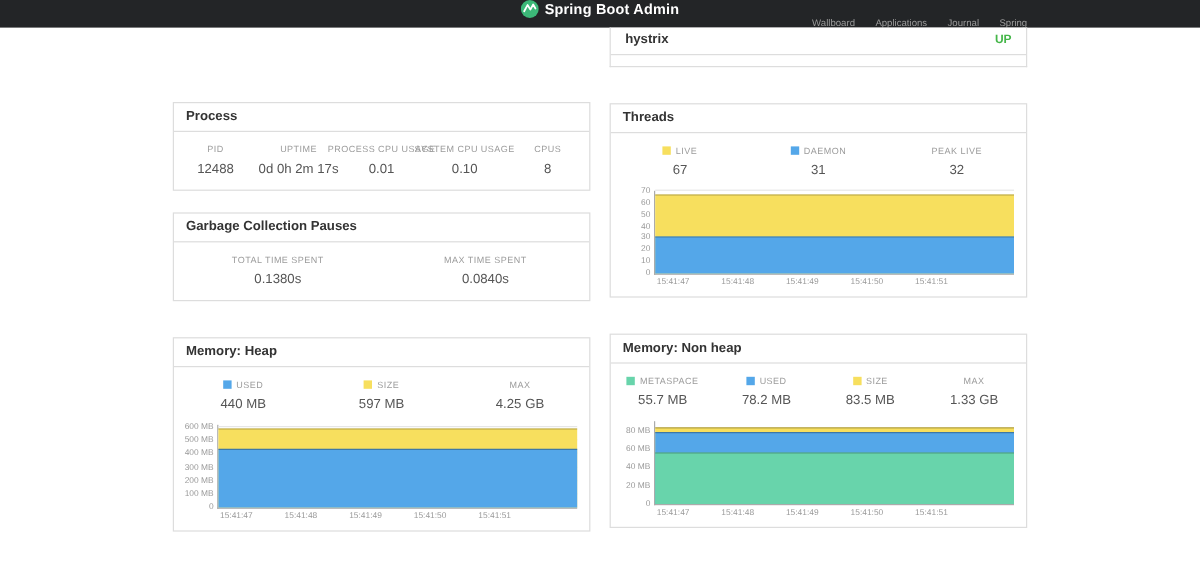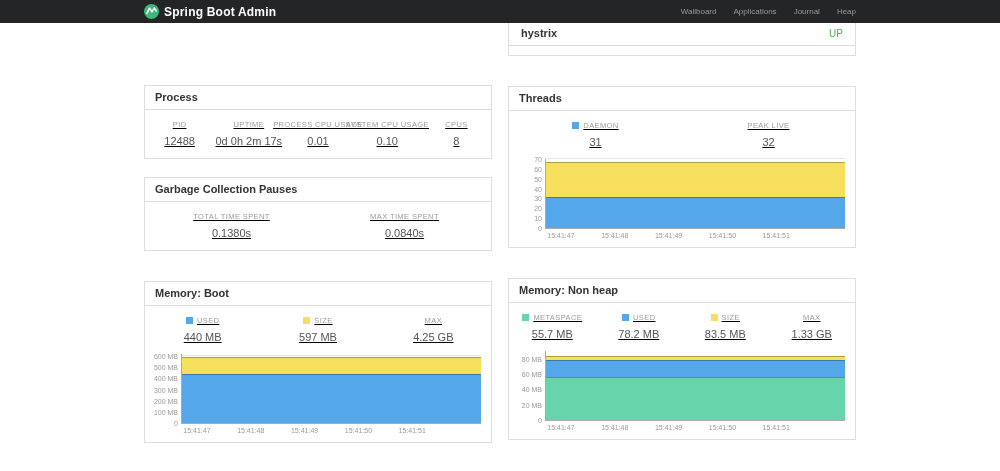--- a/index.html
+++ b/index.html
@@ -3,58 +3,58 @@
 <meta charset="utf-8">
 <style>
   * { box-sizing: border-box; margin: 0; padding: 0; }
   body {
     width: 1000px; height: 471px; overflow: hidden;
     background: #ffffff;
     font-family: "Liberation Sans", sans-serif;
   }
   
   nav { height: 23px; background: #232527; }
-  .nav-inner { width: 712px; margin: 0 auto; height: 100%; display: flex; align-items: center; }
+  .nav-inner { width: 712px; margin: 0 auto; height: 100%; display: flex; align-items: center; flex-direction: column; }
   .brand { display: flex; align-items: center; gap: 5px; text-decoration: none; cursor: pointer; }
   .logo svg { display: block; }
   .brand-text { color: #ffffff; font-size: 12px; font-weight: bold; letter-spacing: 0.2px; }
   .nav-links { margin-left: auto; display: flex; gap: 17px; }
   .nav-link { color: #9a9a9a; font-size: 8px; text-decoration: none; cursor: pointer; white-space: nowrap; }
   
   .content { width: 712px; margin: 0 auto; display: flex; gap: 16px; align-items: flex-start; }
   .col { flex: 1; min-width: 0; }
   .mt-62 { margin-top: 62px; }
   .mt-30 { margin-top: 30px; }
   .mt-18 { margin-top: 18px; }
   
   .card { border: 1px solid #ddd; background: #fff; }
   .card-title { font-size: 11px; font-weight: bold; color: #333; padding: 5px 10px 6px; border-bottom: 1px solid #ddd; }
   
-  .stats { display: flex; padding: 10px 0 11px; text-decoration: underline; }
+  .stats { display: flex; padding: 10px 0 11px; }
   .stat { flex: 1; display: flex; flex-direction: column; align-items: center; gap: 6px; min-width: 0; }
   .stat-label-row { display: flex; align-items: center; gap: 4px; }
   .swatch { width: 7px; height: 7px; display: inline-block; }
   .stat-label { font-size: 7.5px; color: #9b9b9b; letter-spacing: 0.4px; white-space: nowrap; }
   .stat-value { font-size: 11px; color: #555; white-space: nowrap; }
   
   .chart { padding: 0 10px 18px 0; }
   .plot { position: relative; height: 70px; margin-left: 36px;
           border-left: 1px solid #ababab; border-bottom: 1px solid #ababab; }
   .gridline { position: absolute; left: 0; right: 0; height: 1px; background: #e6e6e6; }
   .area { position: absolute; left: 0; right: 0; bottom: 0; border-top: 1px solid rgba(0,0,0,0.28); }
   .ytick { position: absolute; right: 100%; margin-right: 4px; transform: translateY(50%);
            font-size: 7px; color: #999; line-height: 1; white-space: nowrap; }
   .xtick { position: absolute; top: 100%; margin-top: 4px; transform: translateX(-50%);
            font-size: 7px; color: #999; line-height: 1; white-space: nowrap; }
   
   .health-card { border-top: none; padding-bottom: 9px; }
   .health-row { display: flex; justify-content: space-between; align-items: center;
                 padding: 4px 12px 6px; border-bottom: 1px solid #ddd; cursor: pointer; }
   .health-name { font-size: 11px; font-weight: bold; color: #333; }
-  .health-status { font-size: 10px; font-weight: normal; }
+  .health-status { font-size: 10px; font-weight: bold; }
 </style>
 </head>
 <body>
 
 <nav>
   <div class="nav-inner">
     <a class="brand">
       <span class="logo">
         <svg width="15" height="15" viewBox="0 0 16 16">
           <circle cx="8" cy="8" r="8" fill="#3CB878"></circle>
@@ -64,21 +64,21 @@
       <span class="brand-text">Spring Boot Admin</span>
     </a>
     <div class="nav-links">
 
         <a class="nav-link">Wallboard</a>
 
         <a class="nav-link">Applications</a>
 
         <a class="nav-link">Journal</a>
 
-        <a class="nav-link">Heap</a>
+        <a class="nav-link">Spring</a>
 
     </div>
   </div>
 </nav>
 
 <main class="content">
 
   <div class="col">
 
     <section class="card mt-62">
@@ -146,21 +146,21 @@
 
               <span class="stat-label">MAX TIME SPENT</span>
             </div>
             <div class="stat-value">0.0840s</div>
           </div>
 
       </div>
     </section>
 
     <section class="card mt-30">
-      <header class="card-title">Memory: Boot</header>
+      <header class="card-title">Memory: Heap</header>
       <div class="stats">
 
           <div class="stat">
             <div class="stat-label-row">
               <span class="swatch" style="background: rgb(84, 167, 233);"></span>
               <span class="stat-label">USED</span>
             </div>
             <div class="stat-value">440 MB</div>
           </div>
 
@@ -215,20 +215,27 @@
       <div class="health-row">
         <span class="health-name">hystrix</span>
         <span class="health-status" style="color: rgb(69, 182, 73);">UP</span>
       </div>
     </section>
 
     <section class="card mt-30">
       <header class="card-title">Threads</header>
       <div class="stats">
 
+          <div class="stat">
+            <div class="stat-label-row">
+              <span class="swatch" style="background: rgb(247, 223, 94);"></span>
+              <span class="stat-label">LIVE</span>
+            </div>
+            <div class="stat-value">67</div>
+          </div>
 
           <div class="stat">
             <div class="stat-label-row">
               <span class="swatch" style="background: rgb(84, 167, 233);"></span>
               <span class="stat-label">DAEMON</span>
             </div>
             <div class="stat-value">31</div>
           </div>
 
           <div class="stat">

